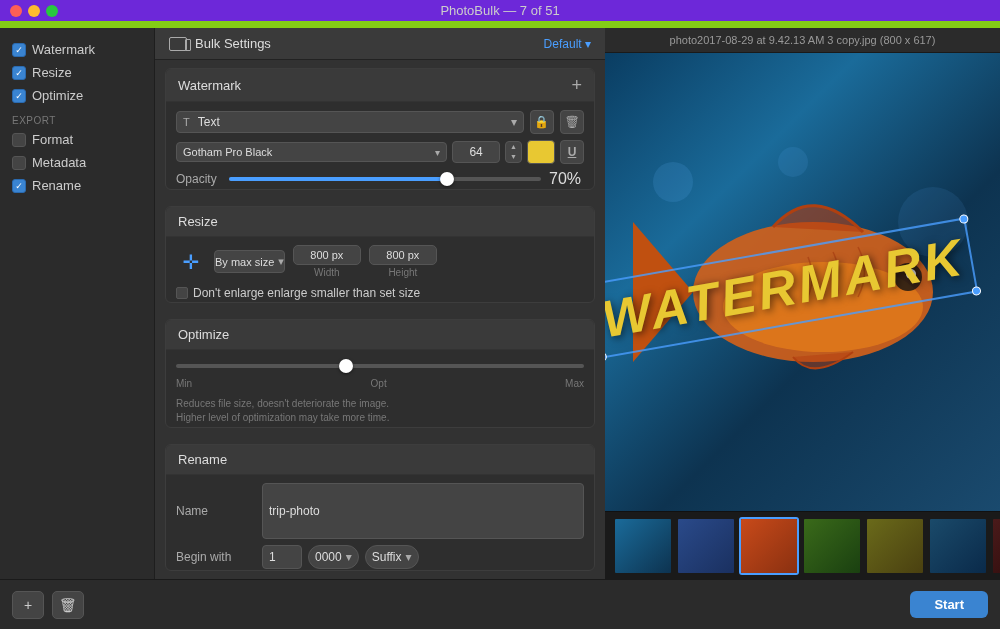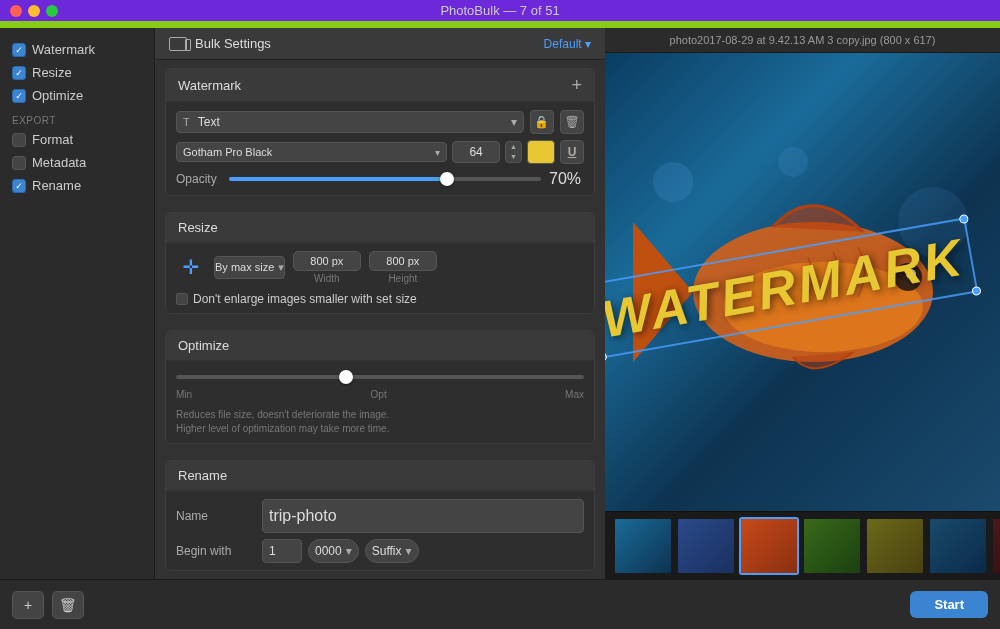--- a/index.html
+++ b/index.html
@@ -439,23 +439,23 @@
       padding: 8px 10px;
     }
     .rename-label {
       color: #aaa;
       font-size: 12px;
     }
     .rename-input {
       background: #444;
       border: 1px solid #555;
       border-radius: 4px;
-      padding: 7px 6px;
-      color: #ddd;
-      font-size: 16px;
+      padding: 20px 6px;
+      color: #ddd;
+      font-size: 12px;
     }
     .rename-row2 {
       display: flex;
       gap: 6px;
       align-items: center;
     }
     .rename-num {
       background: #444;
       border: 1px solid #555;
       border-radius: 4px;
@@ -697,21 +697,21 @@
             <div class="resize-dim-value">800 px</div>
             <span class="resize-dim-label">Width</span>
           </div>
           <div class="resize-dim">
             <div class="resize-dim-value">800 px</div>
             <span class="resize-dim-label">Height</span>
           </div>
         </div>
         <div class="resize-check-row">
           <div class="small-checkbox"></div>
-          <span>Don't enlarge images smaller with set size</span>
+          <span>Don't enlarge enlarge smaller than set size</span>
         </div>
       </div>
     </div>
 
     <div class="section-card">
       <div class="section-header">
         <span class="section-title">Optimize</span>
       </div>
       <div class="optimize-slider-row">
         <div class="opt-track">

